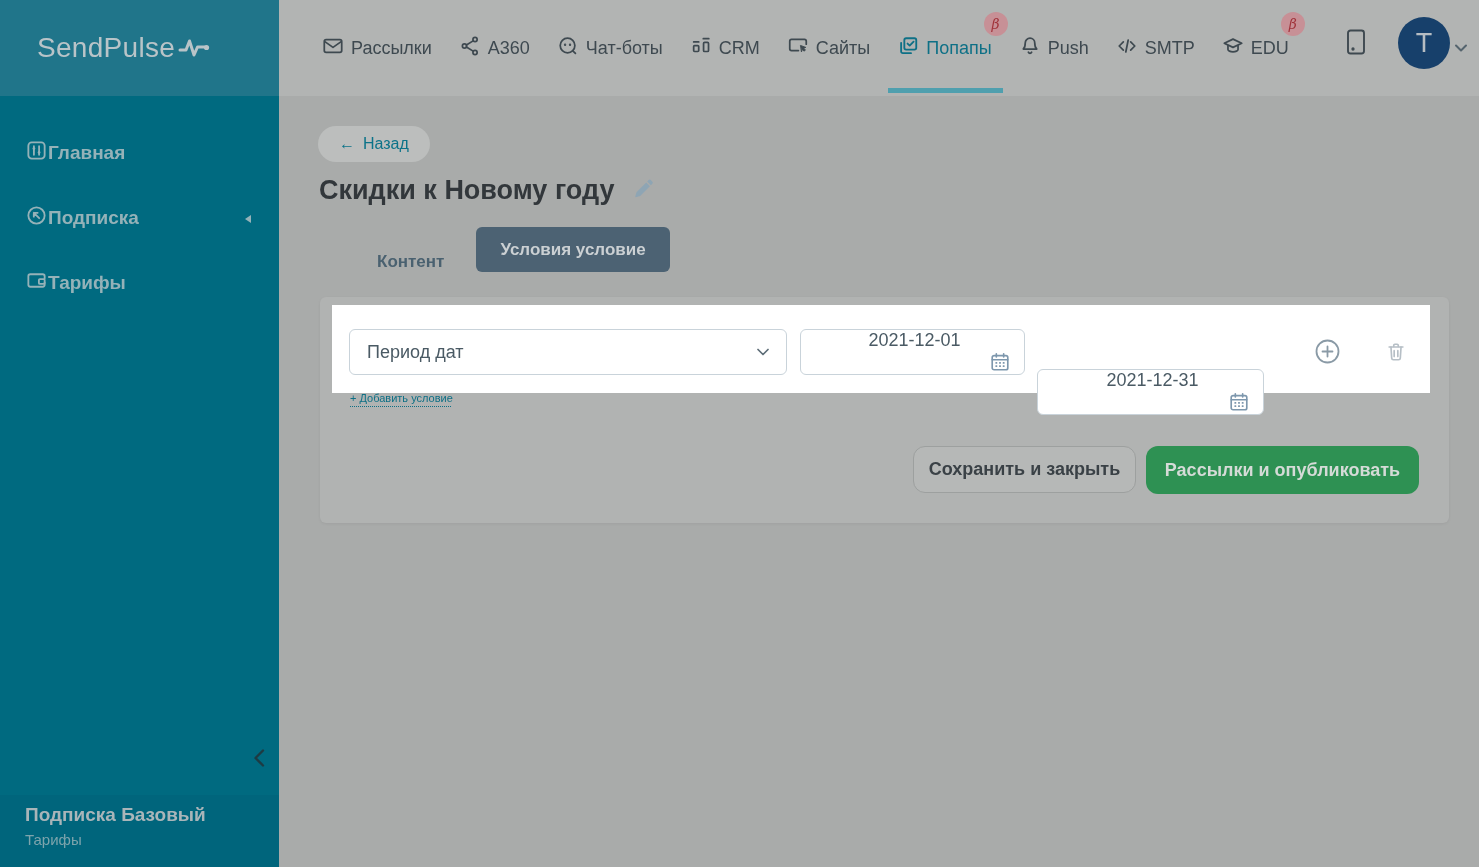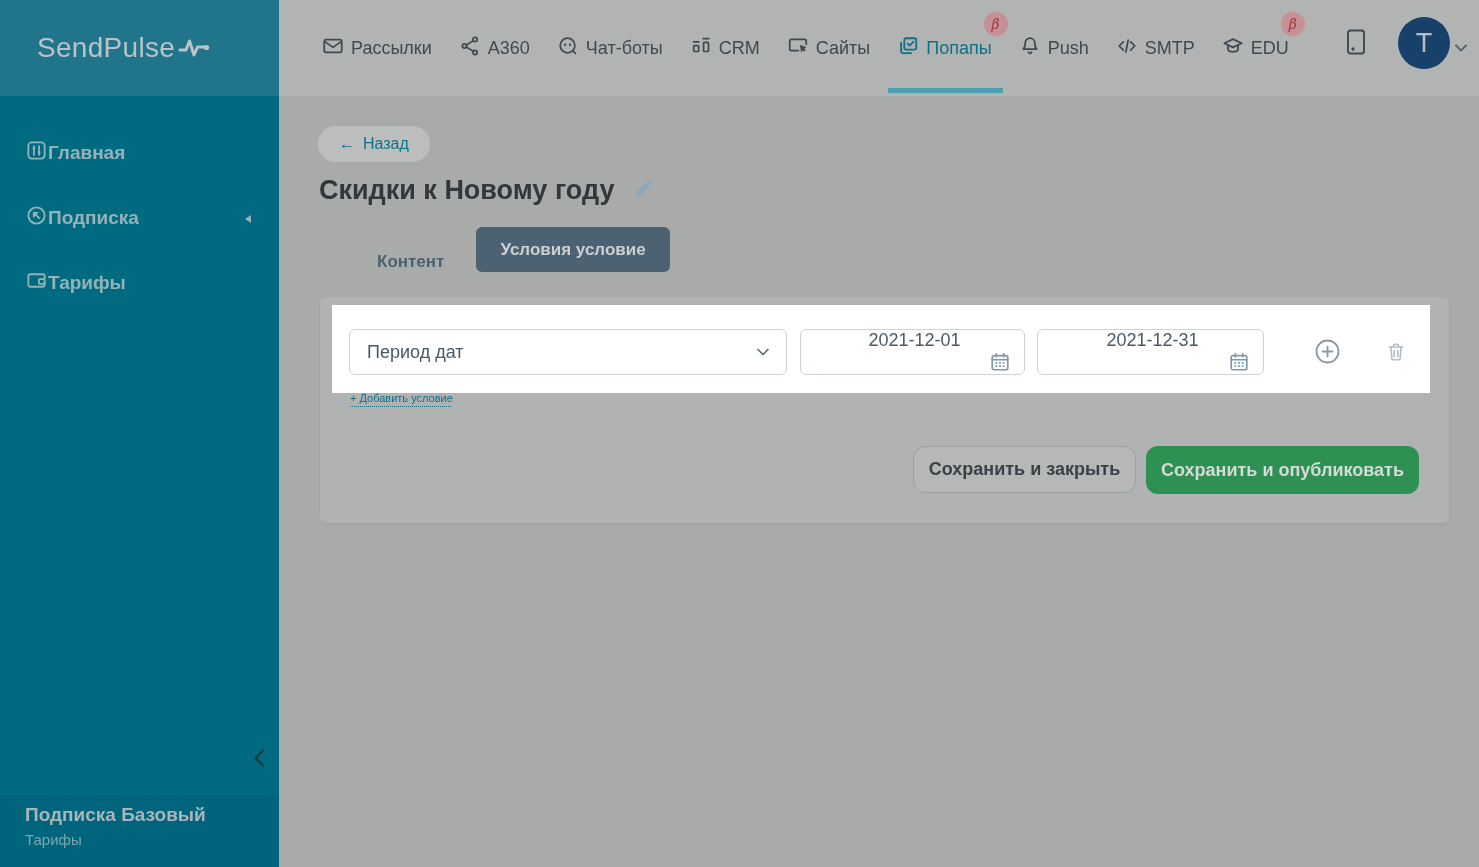--- a/index.html
+++ b/index.html
@@ -48,21 +48,21 @@
   .tab.active { background:#4c6273; color:#cbd0d3; height:45px; padding:0 24px; border-radius:6px; display:flex; align-items:center; }
 
   .card { position:absolute; left:320px; top:297px; width:1129px; height:226px; background:#b1b3b2; border-radius:6px; box-shadow:0 1px 3px rgba(0,0,0,.06); }
 
   .highlight-row { position:absolute; left:332px; top:305px; width:1098px; height:88px; background:#ffffff; z-index:1; }
   .type-select { position:absolute; left:17px; top:24px; width:438px; height:46px; border:1px solid #c9d3da; border-radius:6px; background:#fff; display:flex; align-items:center; padding:0 15px 0 17px; font-size:18px; color:#4a5a64; cursor:pointer; }
   .type-select .chev { margin-left:auto; color:#5d6d77; display:flex; }
   .type-select .chev svg { width:16px; height:16px; }
   .date-input { position:absolute; top:24px; height:46px; border:1px solid #c9d3da; border-radius:6px; background:#fff; display:flex; align-items:center; padding:0 13px 0 17px; font-size:18px; color:#4a5a64; cursor:text;flex-direction:column; }
   .date-from { left:468px; width:225px; }
-  .date-to { left:705px; width:227px; }
+  .date-to { left:705px; width:227px;margin-top:40px; }
   .date-input .cal { margin-left:auto; color:#7d97ad; display:flex; cursor:pointer; }
   .date-input .cal svg { width:22px; height:22px; }
   .row-plus { position:absolute; left:982px; top:33px; color:#8a9aa6; cursor:pointer; display:flex; }
   .row-plus svg { width:27px; height:27px; }
   .row-trash { position:absolute; left:1053px; top:36px; color:#b6bfc6; cursor:pointer; display:flex; }
   .row-trash svg { width:22px; height:22px; }
 
   .add-link { position:absolute; left:350px; top:392px; font-size:11px; color:#0e7086; cursor:pointer; text-decoration:underline dotted; text-underline-offset:4px; text-decoration-thickness:1px; z-index:1; }
 
   .btn { position:absolute; border-radius:12px; font-size:18px; font-weight:bold; display:flex; align-items:center; justify-content:center; cursor:pointer; z-index:1; font-family:"Liberation Sans", sans-serif; }
@@ -308,15 +308,15 @@
             <path d="M9.5 6V4.8A1.3 1.3 0 0 1 10.8 3.5h2.4a1.3 1.3 0 0 1 1.3 1.3V6"></path>
             <path d="M6.5 6.5l.8 12.2a1.9 1.9 0 0 0 1.9 1.8h5.6a1.9 1.9 0 0 0 1.9-1.8l.8-12.2"></path>
             <path d="M10 10.5v6.5M14 10.5v6.5"></path>
           </svg></span>
     </div>
   </div>
 
   <div class="add-link">+ Добавить условие</div>
 
   <div class="btn btn-secondary">Сохранить и закрыть</div>
-  <div class="btn btn-primary">Сохранить и опубликовать</div>
+  <div class="btn btn-primary">Рассылки и опубликовать</div>
 
 </div>
 
 </body></html>

